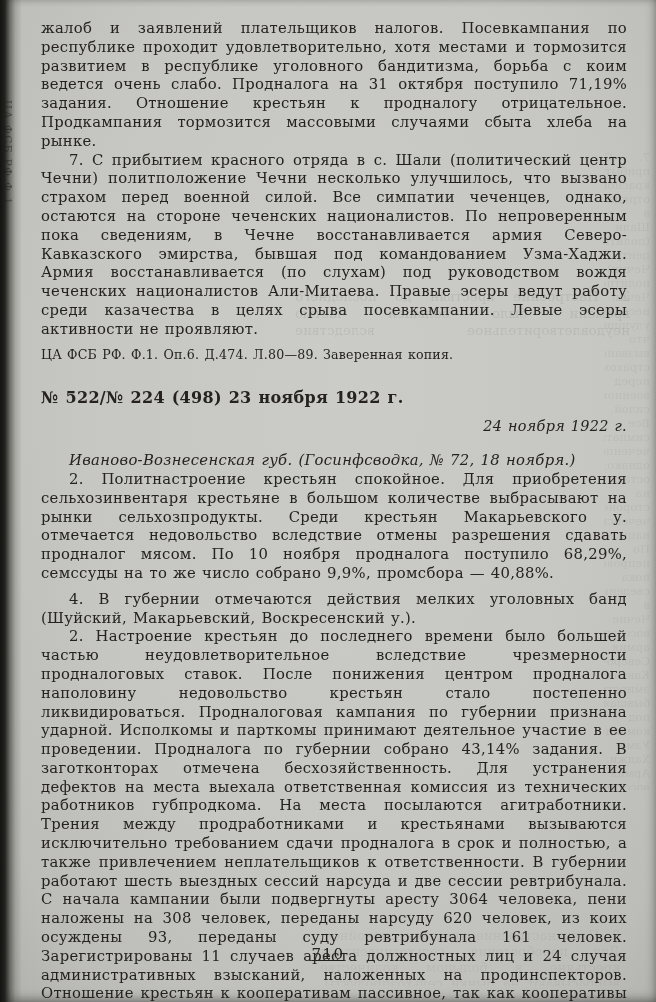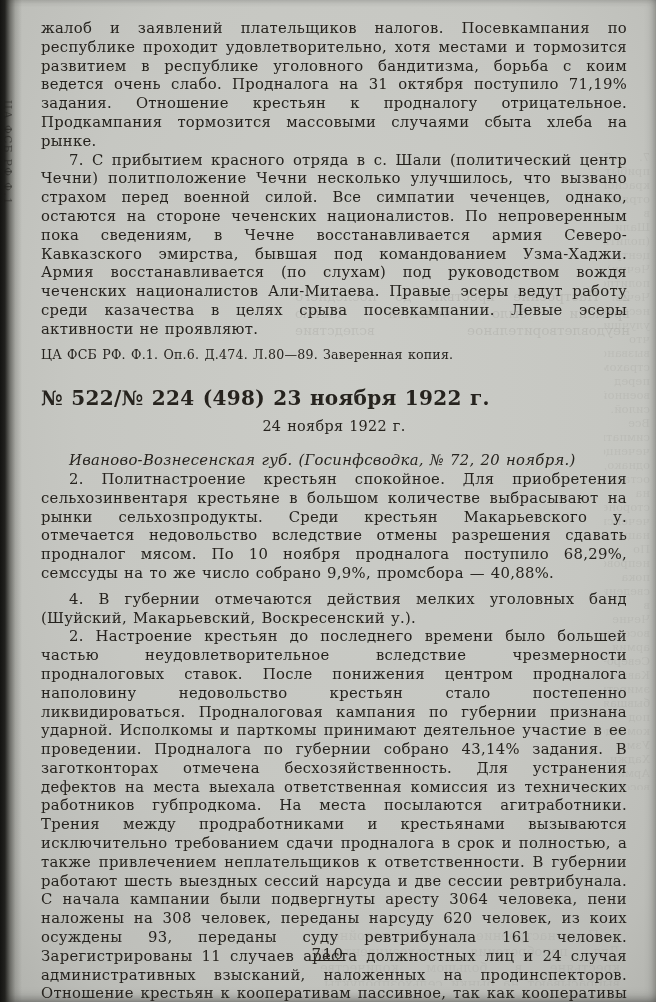--- a/index.html
+++ b/index.html
@@ -40,26 +40,26 @@
     letter-spacing: 0.3px; word-spacing: 1px;
   }
   p.body { text-indent: 28px; }
   p.no-indent { text-indent: 0; }
   .citation {
     font-size: 12.6px; line-height: 16px;
     margin-top: 8px; text-align: left; text-indent: 0;
     letter-spacing: 0.2px;
   }
   .doc-heading {
-    font-size: 20px; font-weight: bold;
+    font-size: 16px; font-weight: bold;
     margin-top: 26px; text-align: left; letter-spacing: 0.3px;
   }
   .date-line {
-    margin-top: 10px; text-align: center;
-    font-size: 14.4px;
+    margin-top: 10px; text-align: right;
+    font-style: italic; font-size: 14.4px;
   }
   .gub-header {
     font-style: italic; text-indent: 28px;
     text-align: left; font-size: 14.8px;
     margin-top: 6px;
   }
   .big-gap { margin-top: 15px; }
   .gap-top { margin-top: 7px; }
   .ghost {
     position: absolute; transform: scaleX(-1);
@@ -96,21 +96,21 @@
     <p class="body no-indent">жалоб и заявлений плательщиков налогов. Посевкампания по республике проходит удовлетворительно, хотя местами и тормозится развитием в республике уголовного бандитизма, борьба с коим ведется очень слабо. Продналога на 31 октября поступило 71,19% задания. Отношение крестьян к продналогу отрицательное. Продкампания тормозится массовыми случаями сбыта хлеба на рынке.</p>
 
     <p class="body">7. С прибытием красного отряда в с. Шали (политический центр Чечни) политположение Чечни несколько улучшилось, что вызвано страхом перед военной силой. Все симпатии чеченцев, однако, остаются на стороне чеченских националистов. По непроверенным пока сведениям, в Чечне восстанавливается армия Северо-Кавказского эмирства, бывшая под командованием Узма-Хаджи. Армия восстанавливается (по слухам) под руководством вождя чеченских националистов Али-Митаева. Правые эсеры ведут работу среди казачества в целях срыва посевкампании. Левые эсеры активности не проявляют.</p>
 
     <p class="citation">ЦА ФСБ РФ. Ф.1. Оп.6. Д.474. Л.80—89. Заверенная копия.</p>
 
     <h2 class="doc-heading">№ 522/№ 224 (498) 23 ноября 1922 г.</h2>
 
     <p class="date-line">24 ноября 1922 г.</p>
 
-    <p class="gub-header big-gap">Иваново-Вознесенская губ. (Госинфсводка, № 72, 20 ноября.)</p>
+    <p class="gub-header big-gap">Иваново-Вознесенская губ. (Госинфсводка, № 72, 18 ноября.)</p>
 
     <p class="body">2. Политнастроение крестьян спокойное. Для приобретения сельхозинвентаря крестьяне в большом количестве выбрасывают на рынки сельхозпродукты. Среди крестьян Макарьевского у. отмечается недовольство вследствие отмены разрешения сдавать продналог мясом. По 10 ноября продналога поступило 68,29%, семссуды на то же число собрано 9,9%, промсбора — 40,88%.</p>
 
     <p class="body gap-top">4. В губернии отмечаются действия мелких уголовных банд (Шуйский, Макарьевский, Воскресенский у.).</p>
 
 
     <p class="body">2. Настроение крестьян до последнего времени было большей частью неудовлетворительное вследствие чрезмерности продналоговых ставок. После понижения центром продналога наполовину недовольство крестьян стало постепенно ликвидироваться. Продналоговая кампания по губернии признана ударной. Исполкомы и парткомы принимают деятельное участие в ее проведении. Продналога по губернии собрано 43,14% задания. В заготконторах отмечена бесхозяйственность. Для устранения дефектов на места выехала ответственная комиссия из технических работников губпродкома. На места посылаются агитработники. Трения между продработниками и крестьянами вызываются исключительно требованием сдачи продналога в срок и полностью, а также привлечением неплательщиков к ответственности. В губернии работают шесть выездных сессий нарсуда и две сессии ревтрибунала. С начала кампании были подвергнуты аресту 3064 человека, пени наложены на 308 человек, переданы нарсуду 620 человек, из коих осуждены 93, переданы суду ревтрибунала 161 человек. Зарегистрированы 11 случаев ареста должностных лиц и 24 случая административных взысканий, наложенных на продинспекторов. Отношение крестьян к кооперативам пассивное, так как кооперативы не оказывают крестьянам материальной помощи.</p>
 
   </div>
 

